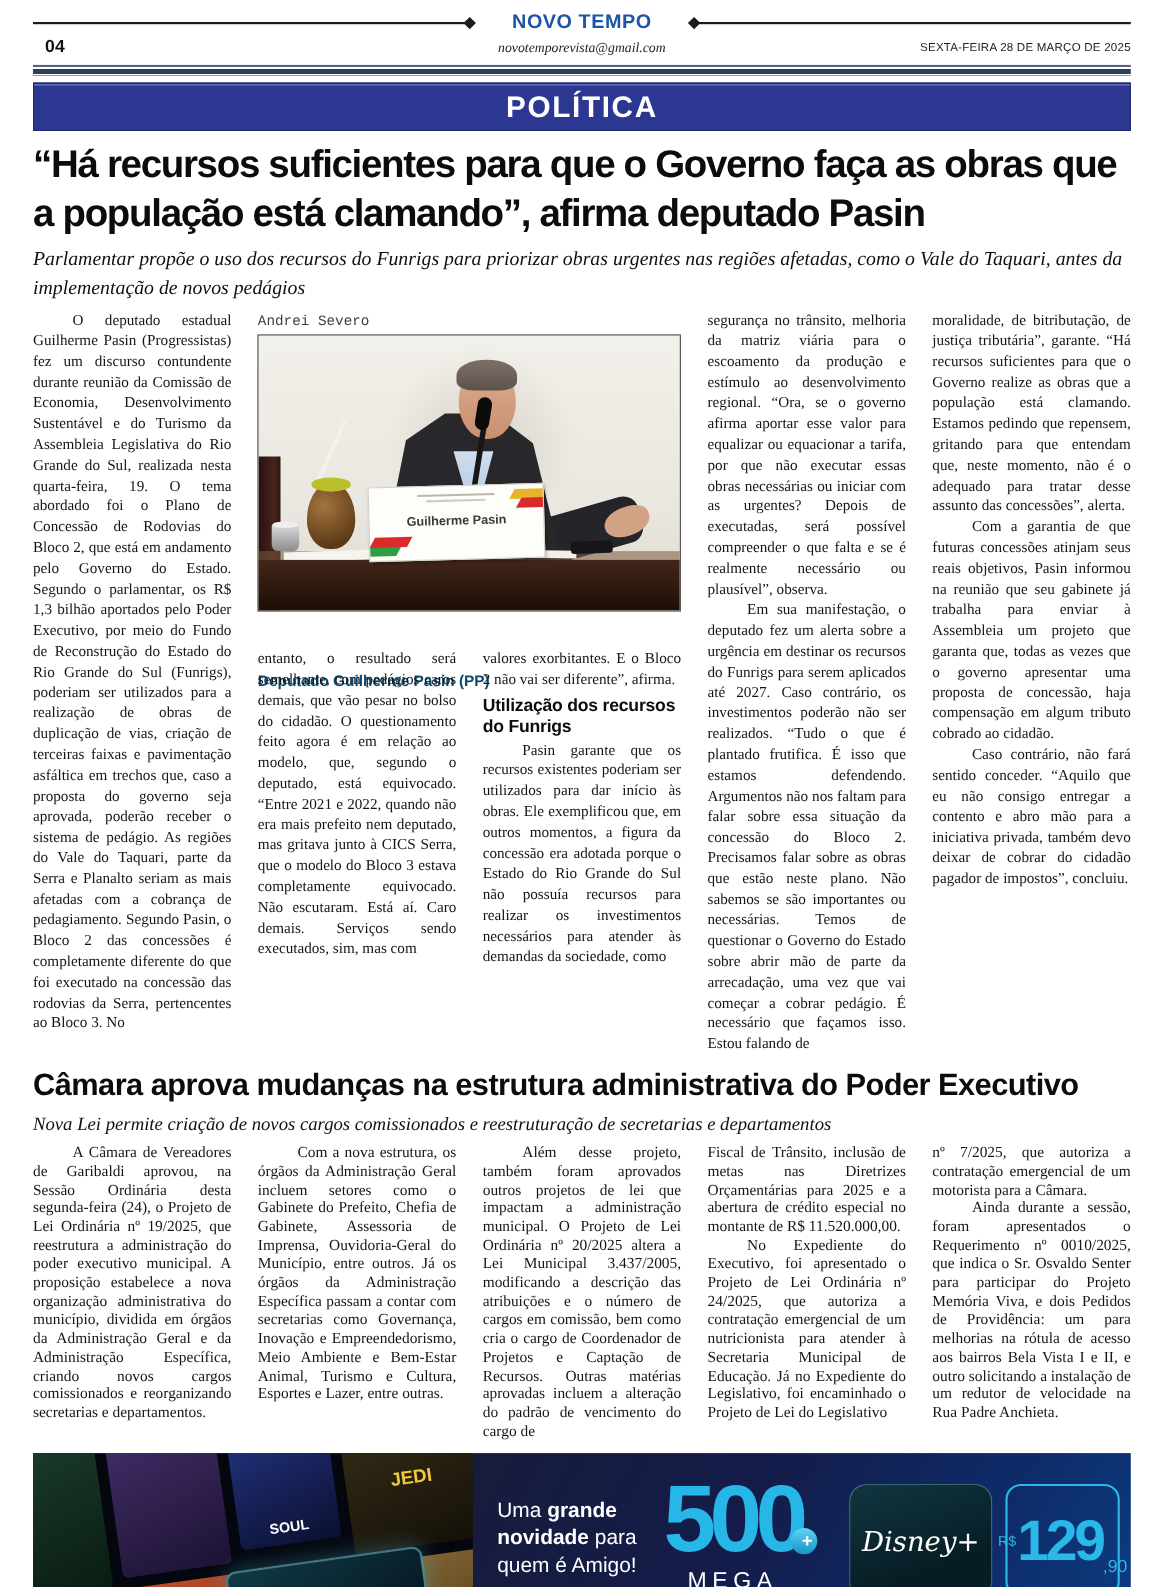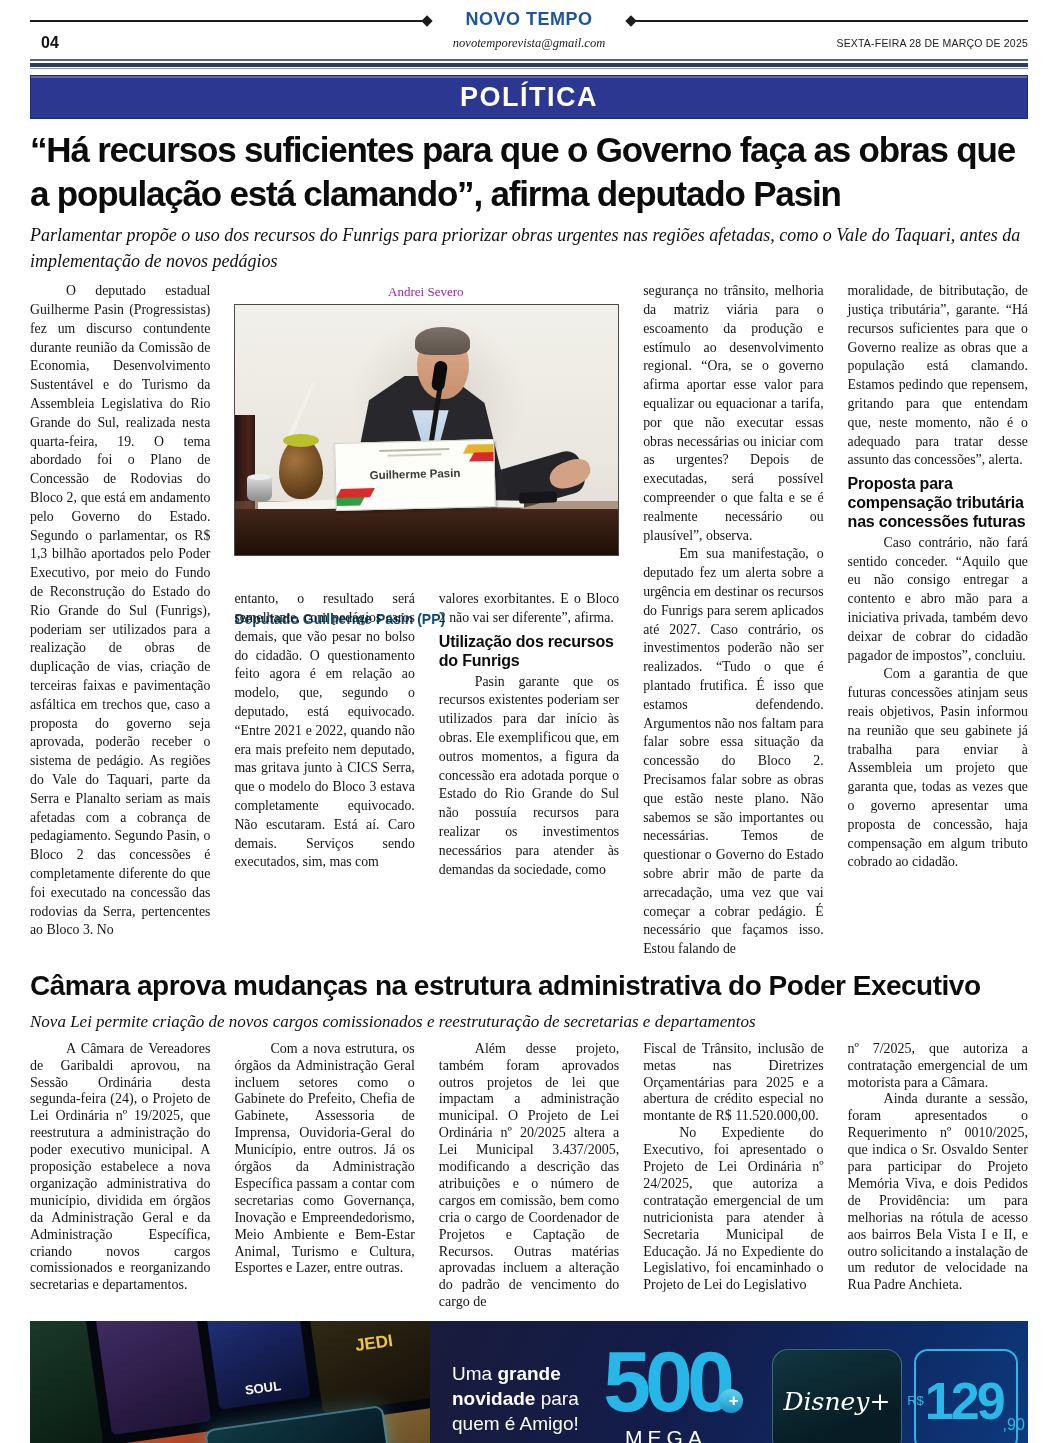--- a/index.html
+++ b/index.html
@@ -33,21 +33,21 @@
   h2.headline2{margin:10px 0 0;font-family:"Liberation Sans",sans-serif;font-weight:bold;font-size:28px;
     letter-spacing:-.5px;line-height:1.2;color:#0c0c0c;}
   .grid5{display:grid;grid-template-columns:repeat(5,1fr);column-gap:24px;}
   .art1{margin-top:8px;grid-template-rows:22px 252px 34px auto;}
   .art2{margin-top:7px;}
   .body1 p{margin:0;font-size:13.8px;line-height:18.8px;text-align:justify;}
   .body2 p{margin:0;font-size:14px;line-height:16.9px;text-align:justify;}
   p.ind{text-indent:36px;}
   .colsub{margin:5px 0 2px;font-family:"Liberation Sans",sans-serif;font-weight:bold;font-size:16px;line-height:1.18;letter-spacing:-.2px;color:#0c0c0c;}
   .c1{grid-column:1;grid-row:1/5;}
-  .byline{grid-column:2/4;grid-row:1;text-align:center;font-family:Liberation Serif, serif;font-size:13px;color:#a21caf;padding:2px 2px 0 0;}
+  .byline{grid-column:2/4;grid-row:1;text-align:left;font-family:Liberation Mono, monospace;font-size:13px;color:#404040;padding:2px 2px 0 0;}
   .photo{grid-column:2/4;grid-row:2;position:relative;border:1px solid #4a4a4a;overflow:hidden;margin:0;
     background:linear-gradient(180deg,#f2f0ea 0%,#eae7e0 62%,#ded9d0 100%);}
   .caption{grid-column:2/4;grid-row:3;font-family:"Liberation Sans",sans-serif;font-weight:bold;font-size:14px;color:#0c4a6e;padding-top:10px;margin-top:45px;}
   .c2{grid-column:2;grid-row:4;}
   .c3{grid-column:3;grid-row:4;}
   .c4{grid-column:4;grid-row:1/5;}
   .c5{grid-column:5;grid-row:1/5;}
 
   
   .ph{position:absolute;display:block;}
@@ -211,23 +211,22 @@
         <p>valores exorbitantes. E o Bloco 2 não vai ser diferente”, afirma.</p>
         <h3 class="colsub">Utilização dos recursos do Funrigs</h3>
         <p class="ind">Pasin garante que os recursos existentes poderiam ser utilizados para dar início às obras. Ele exemplificou que, em outros momentos, a figura da concessão era adotada porque o Estado do Rio Grande do Sul não possuía recursos para realizar os investimentos necessários para atender às demandas da sociedade, como</p>
       </div>
       <div class="body1 c4">
         <p>segurança no trânsito, melhoria da matriz viária para o escoamento da produção e estímulo ao desenvolvimento regional. “Ora, se o governo afirma aportar esse valor para equalizar ou equacionar a tarifa, por que não executar essas obras necessárias ou iniciar com as urgentes? Depois de executadas, será possível compreender o que falta e se é realmente necessário ou plausível”, observa.</p>
         <p class="ind">Em sua manifestação, o deputado fez um alerta sobre a urgência em destinar os recursos do Funrigs para serem aplicados até 2027. Caso contrário, os investimentos poderão não ser realizados. “Tudo o que é plantado frutifica. É isso que estamos defendendo. Argumentos não nos faltam para falar sobre essa situação da concessão do Bloco 2. Precisamos falar sobre as obras que estão neste plano. Não sabemos se são importantes ou necessárias. Temos de questionar o Governo do Estado sobre abrir mão de parte da arrecadação, uma vez que vai começar a cobrar pedágio. É necessário que façamos isso. Estou falando de</p>
       </div>
       <div class="body1 c5">
         <p>moralidade, de bitributação, de justiça tributária”, garante. “Há recursos suficientes para que o Governo realize as obras que a população está clamando. Estamos pedindo que repensem, gritando para que entendam que, neste momento, não é o adequado para tratar desse assunto das concessões”, alerta.</p>
-        <h3 class="colsub">Proposta para compensação tributária nas concessões futuras</h3>
+        <p class="ind">Com a garantia de que futuras concessões atinjam seus reais objetivos, Pasin informou na reunião que seu gabinete já trabalha para enviar à Assembleia um projeto que garanta que, todas as vezes que o governo apresentar uma proposta de concessão, haja compensação em algum tributo cobrado ao cidadão.</p>
         <p class="ind">Caso contrário, não fará sentido conceder. “Aquilo que eu não consigo entregar a contento e abro mão para a iniciativa privada, também devo deixar de cobrar do cidadão pagador de impostos”, concluiu.</p>
-        <p class="ind">Com a garantia de que futuras concessões atinjam seus reais objetivos, Pasin informou na reunião que seu gabinete já trabalha para enviar à Assembleia um projeto que garanta que, todas as vezes que o governo apresentar uma proposta de concessão, haja compensação em algum tributo cobrado ao cidadão.</p>
       </div>
     </div>
   </section>
 
   <section>
     <h2 class="headline2">Câmara aprova mudanças na estrutura administrativa do Poder Executivo</h2>
     <p class="standfirst s2">Nova Lei permite criação de novos cargos comissionados e reestruturação de secretarias e departamentos</p>
     <div class="grid5 art2">
       <div class="body2">
         <p class="ind">A Câmara de Vereadores de Garibaldi aprovou, na Sessão Ordinária desta segunda-feira (24), o Projeto de Lei Ordinária nº 19/2025, que reestrutura a administração do poder executivo municipal. A proposição estabelece a nova organização administrativa do município, dividida em órgãos da Administração Geral e da Administração Específica, criando novos cargos comissionados e reorganizando secretarias e departamentos.</p>

